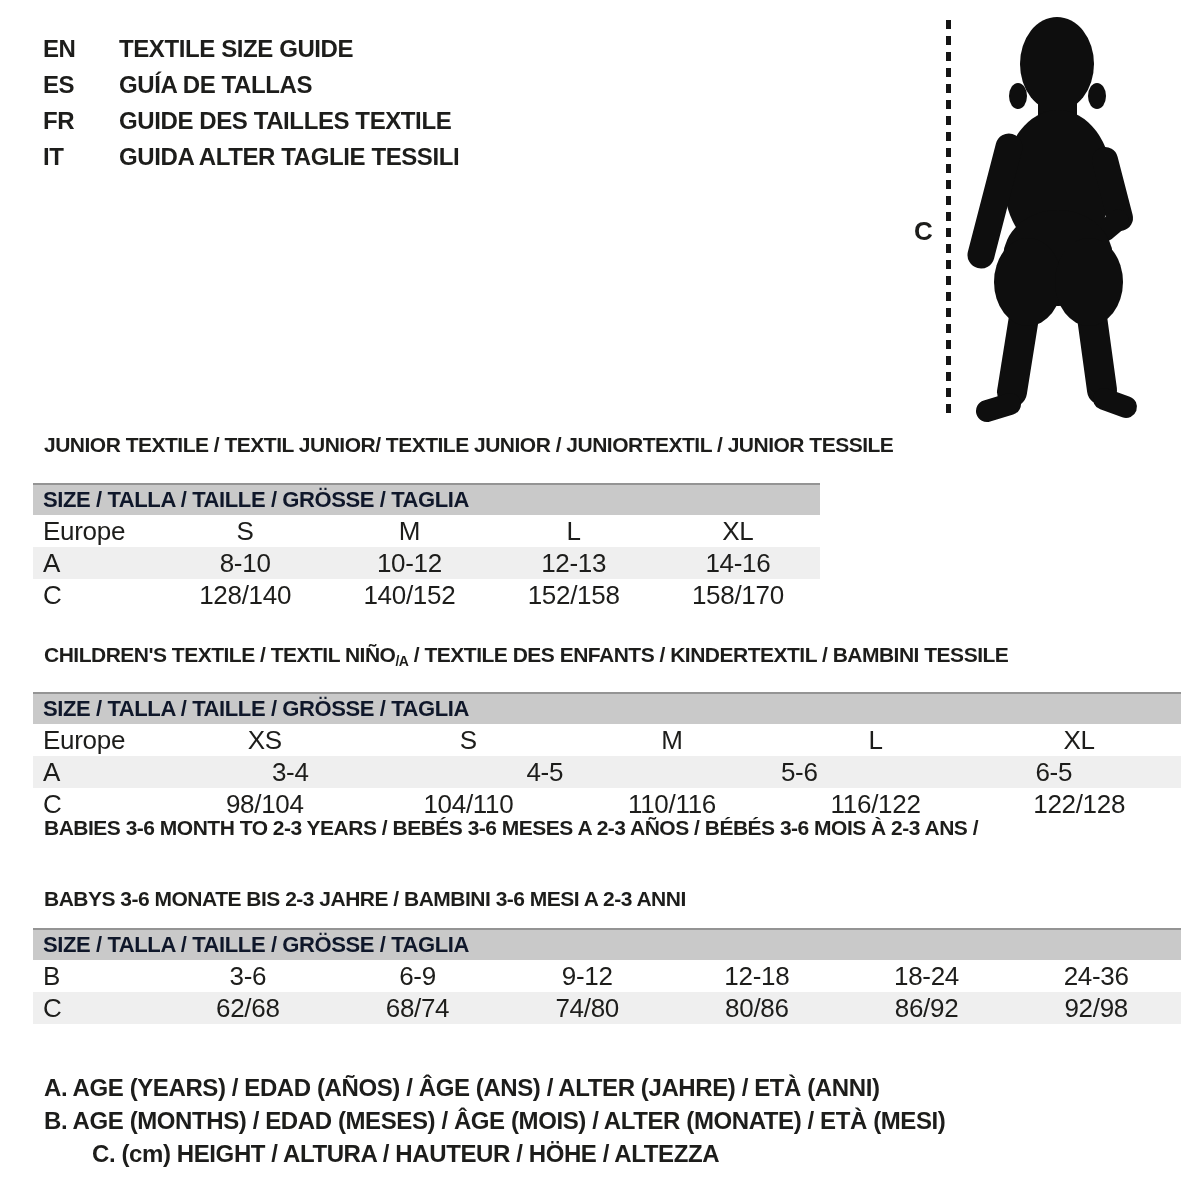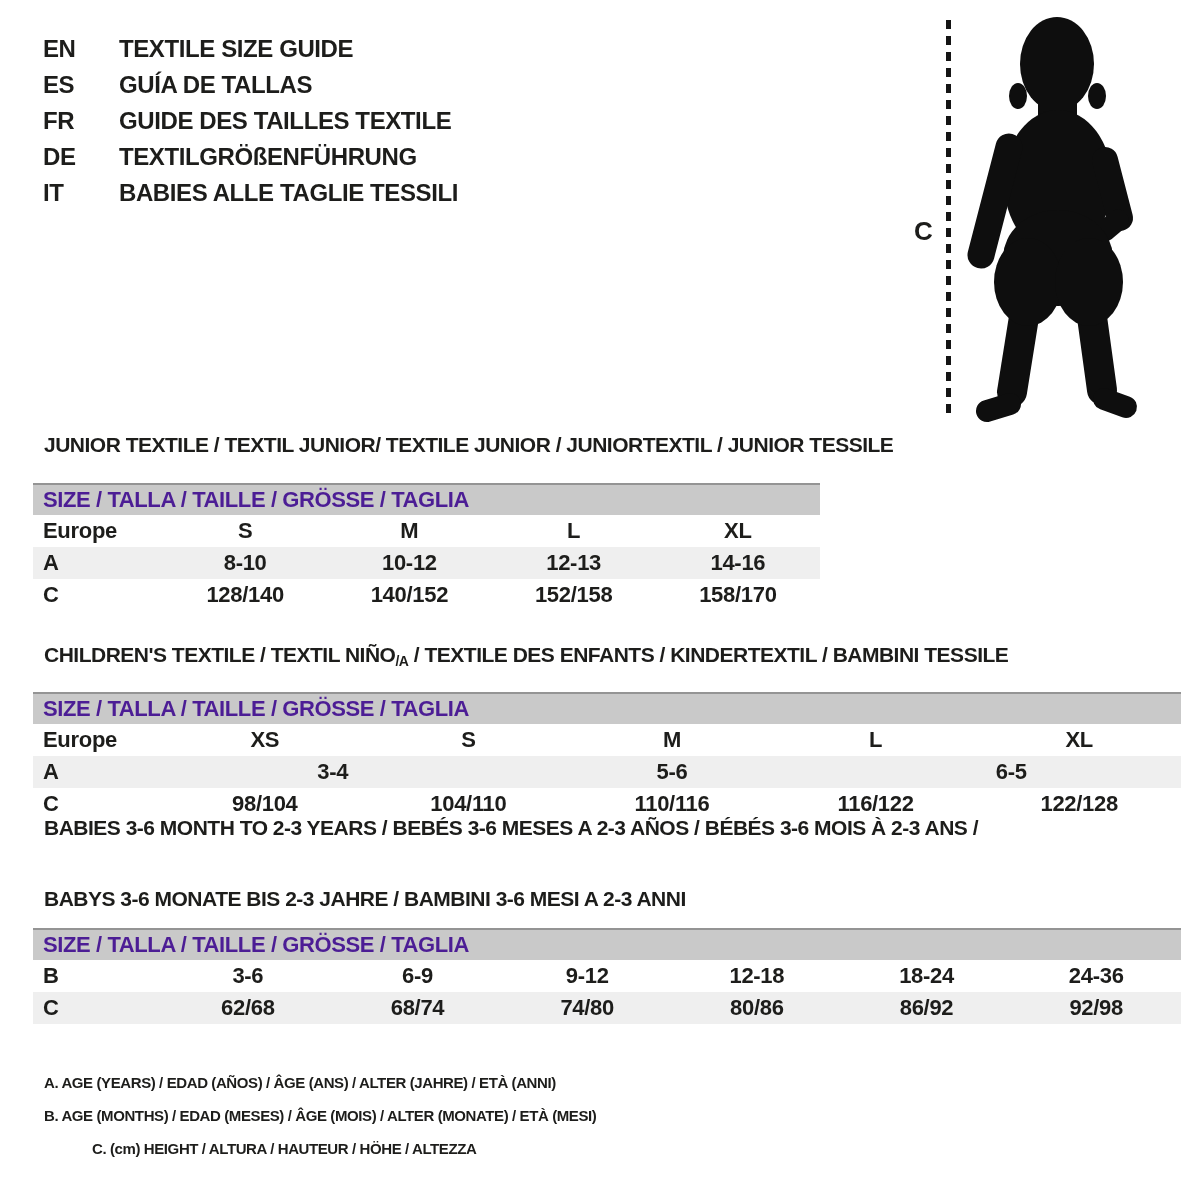--- a/index.html
+++ b/index.html
@@ -19,54 +19,50 @@
   }
   .measure-label{position:absolute;left:914px;top:216px;font-size:26px;font-weight:bold;}
   .silhouette{position:absolute;left:960px;top:12px;}
   
   .sec-heading{position:absolute;left:44px;font-size:21px;font-weight:bold;letter-spacing:-0.5px;white-space:nowrap;}
   .sec-heading .subsize{font-size:14px;position:relative;top:4px;font-weight:bold;}
   
   .size-table{position:absolute;left:33px;}
   .t-header{
     height:30px;line-height:30px;background:#c9c9c9;border-top:2px solid #949494;
-    padding-left:10px;font-size:22px;font-weight:bold;letter-spacing:-0.4px;color:#4c1d95;
+    padding-left:10px;font-size:22px;font-weight:bold;letter-spacing:-0.4px;color:#0f172a;
   }
-  .t-row{display:flex;height:32px;line-height:32px;font-size:22px;font-weight:bold;letter-spacing:-0.3px;}
+  .t-row{display:flex;height:32px;line-height:32px;font-size:26px;font-weight:normal;letter-spacing:-0.3px;}
   .t-row.shaded{background:#efefef;}
   .t-label{width:130px;padding-left:10px;box-sizing:border-box;}
   .t-cell{flex:1;text-align:center;}
   
-  .legend-line{position:absolute;left:44px;font-size:15px;font-weight:bold;letter-spacing:-0.4px;white-space:nowrap;}
+  .legend-line{position:absolute;left:44px;font-size:24px;font-weight:bold;letter-spacing:-0.4px;white-space:nowrap;}
 </style>
 </head>
 <body>
 
 <div class="page">
 
   <div class="lang-list">
     <div class="lang-row">
       <span class="lang-code">EN</span>
       <span class="lang-label">TEXTILE SIZE GUIDE</span>
     </div>
     <div class="lang-row">
       <span class="lang-code">ES</span>
       <span class="lang-label">GUÍA DE TALLAS</span>
     </div>
     <div class="lang-row">
       <span class="lang-code">FR</span>
       <span class="lang-label">GUIDE DES TAILLES TEXTILE</span>
     </div>
     <div class="lang-row">
-      <span class="lang-code">DE</span>
-      <span class="lang-label">TEXTILGRÖßENFÜHRUNG</span>
-    </div>
-    <div class="lang-row">
       <span class="lang-code">IT</span>
-      <span class="lang-label">BABIES ALLE TAGLIE TESSILI</span>
+      <span class="lang-label">GUIDA ALTER TAGLIE TESSILI</span>
     </div>
   </div>
 
   <div class="measure-line"></div>
   <div class="measure-label">C</div>
   <svg class="silhouette" width="195" height="413" viewBox="0 0 195 413" fill="#0e0e0e" stroke="none">
     <ellipse cx="97" cy="52" rx="37" ry="47"></ellipse>
     <ellipse cx="58" cy="84" rx="9" ry="13"></ellipse>
     <ellipse cx="137" cy="84" rx="9" ry="13"></ellipse>
     <rect x="78" y="88" width="39" height="30"></rect>
@@ -120,20 +116,21 @@
       <div class="t-label">Europe</div>
       <div class="t-cell">XS</div>
       <div class="t-cell">S</div>
       <div class="t-cell">M</div>
       <div class="t-cell">L</div>
       <div class="t-cell">XL</div>
     </div>
     <div class="t-row shaded">
       <div class="t-label">A</div>
       <div class="t-cell">3-4</div>
+      <div class="t-cell">4-5</div>
       <div class="t-cell">5-6</div>
       <div class="t-cell">6-5</div>
     </div>
     <div class="t-row">
       <div class="t-label">C</div>
       <div class="t-cell">98/104</div>
       <div class="t-cell">104/110</div>
       <div class="t-cell">110/116</div>
       <div class="t-cell">116/122</div>
       <div class="t-cell">122/128</div>

